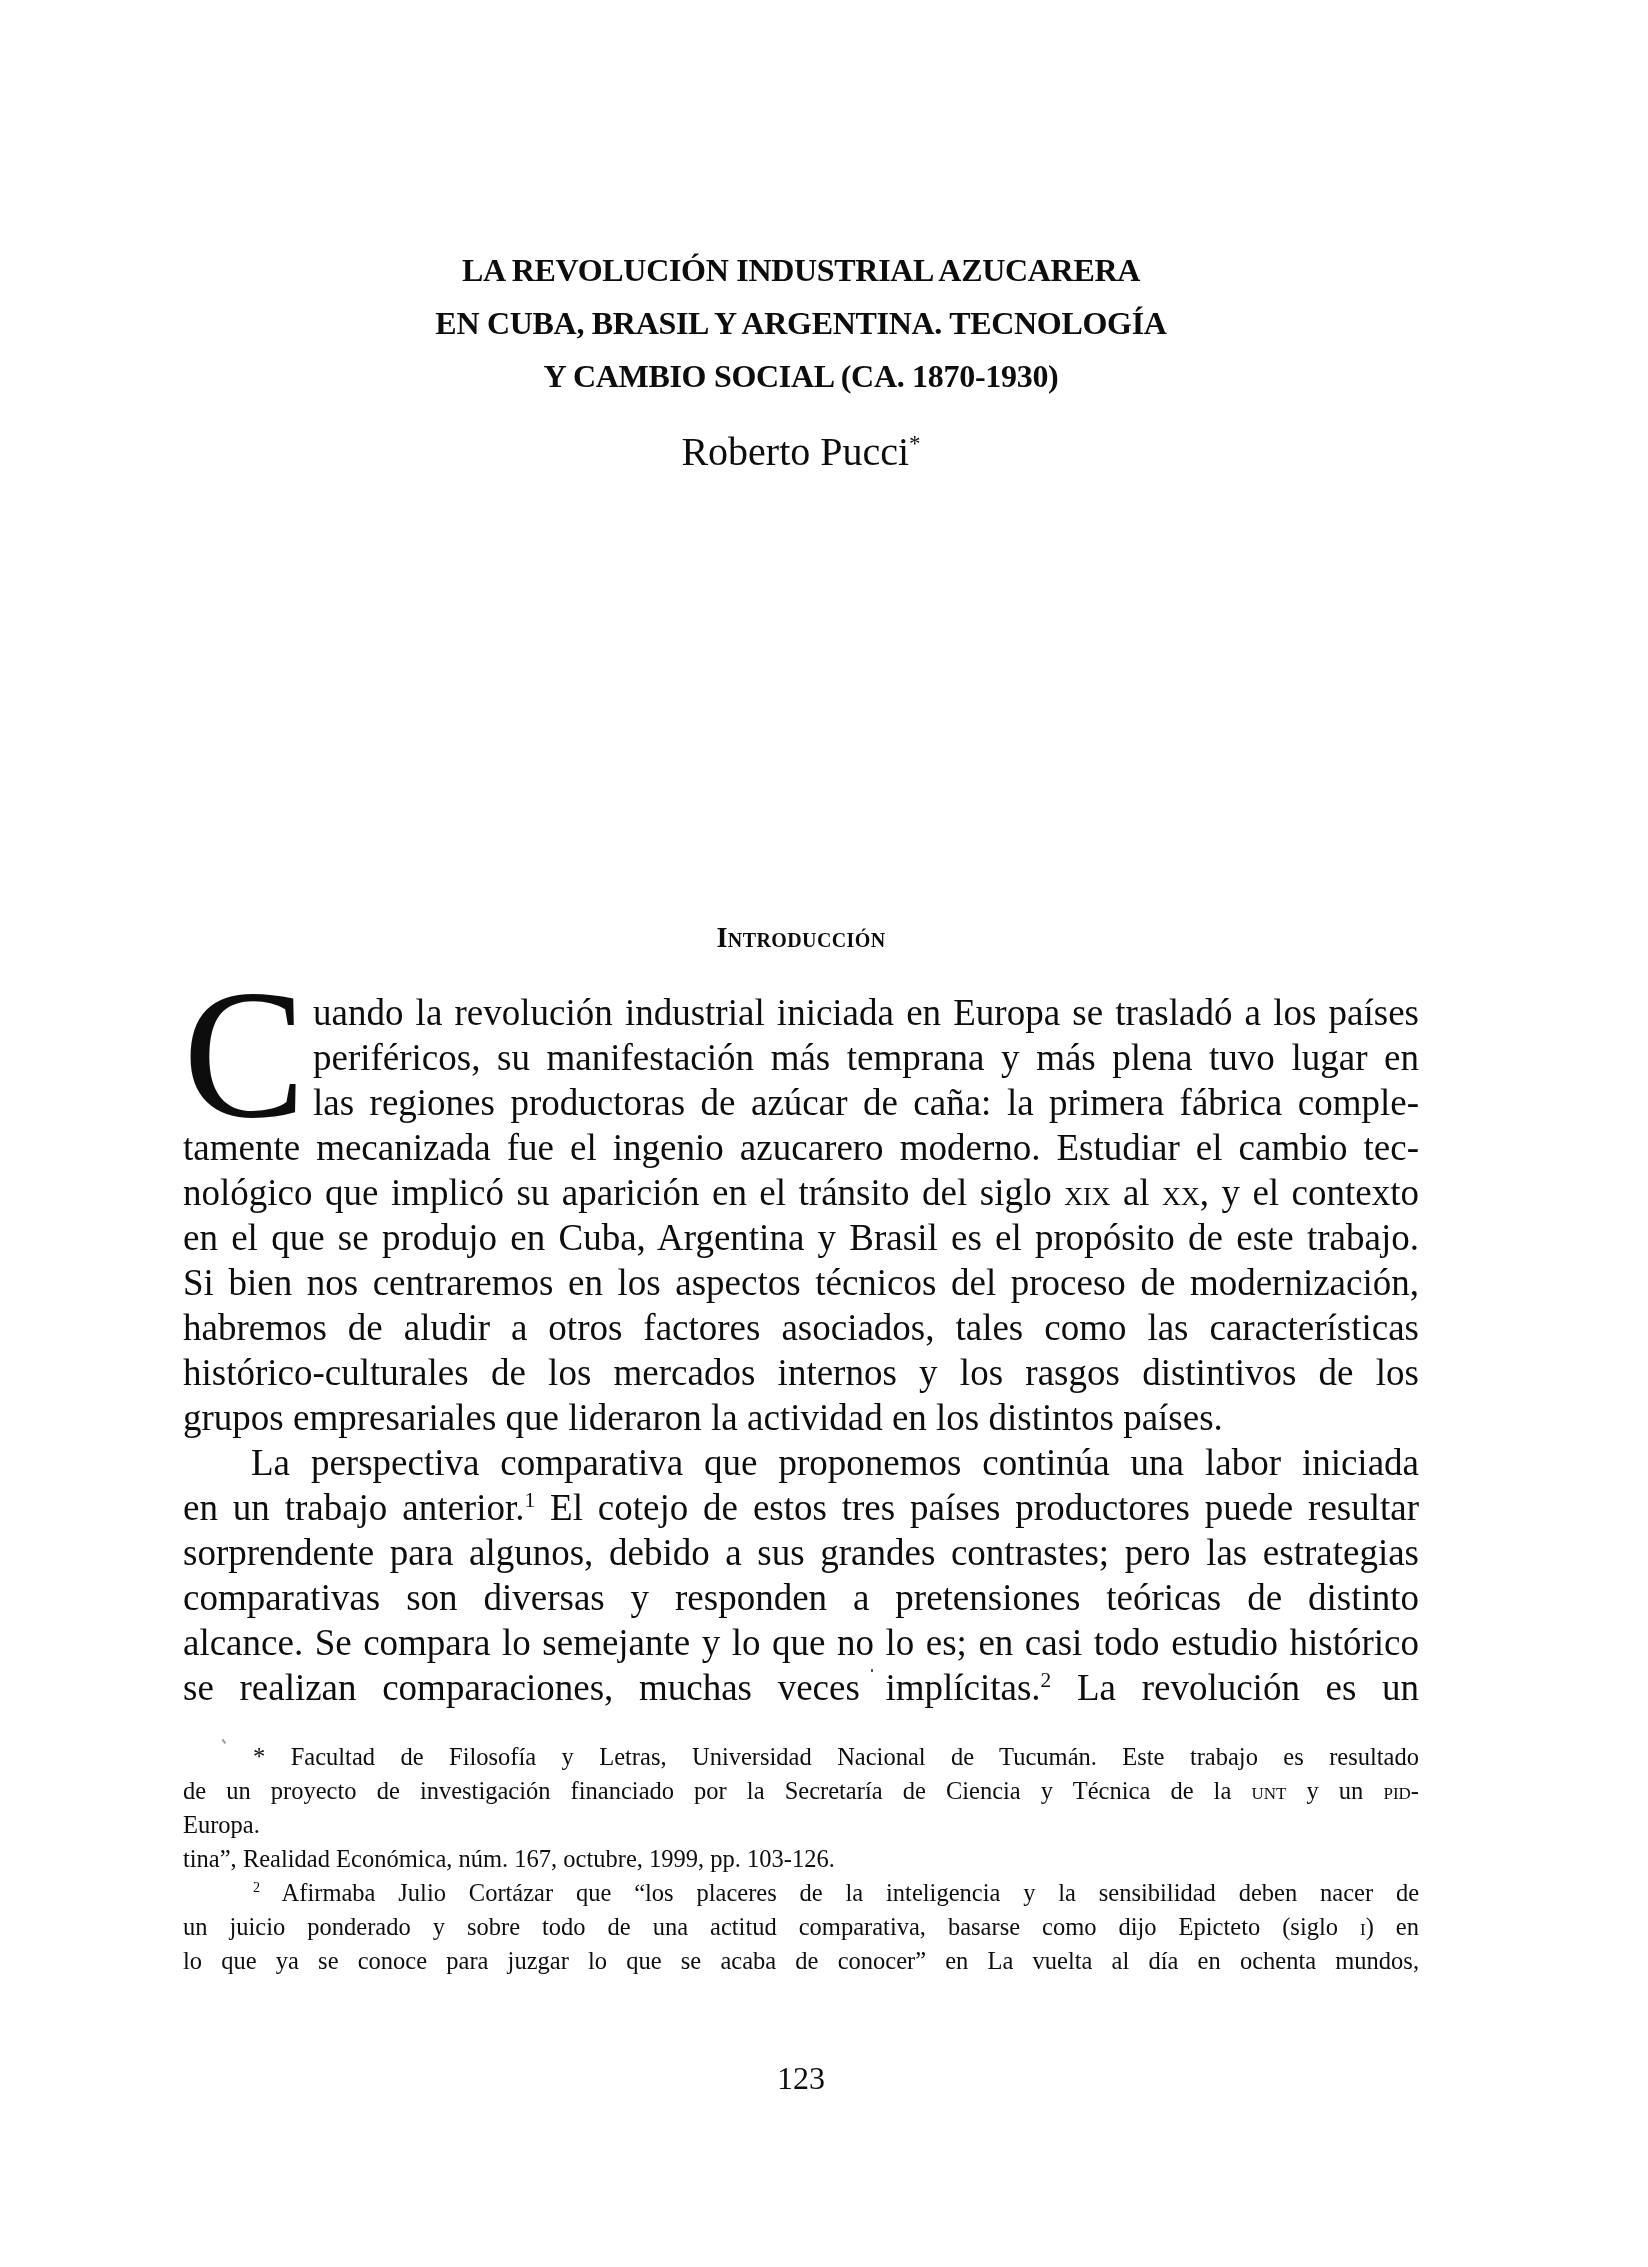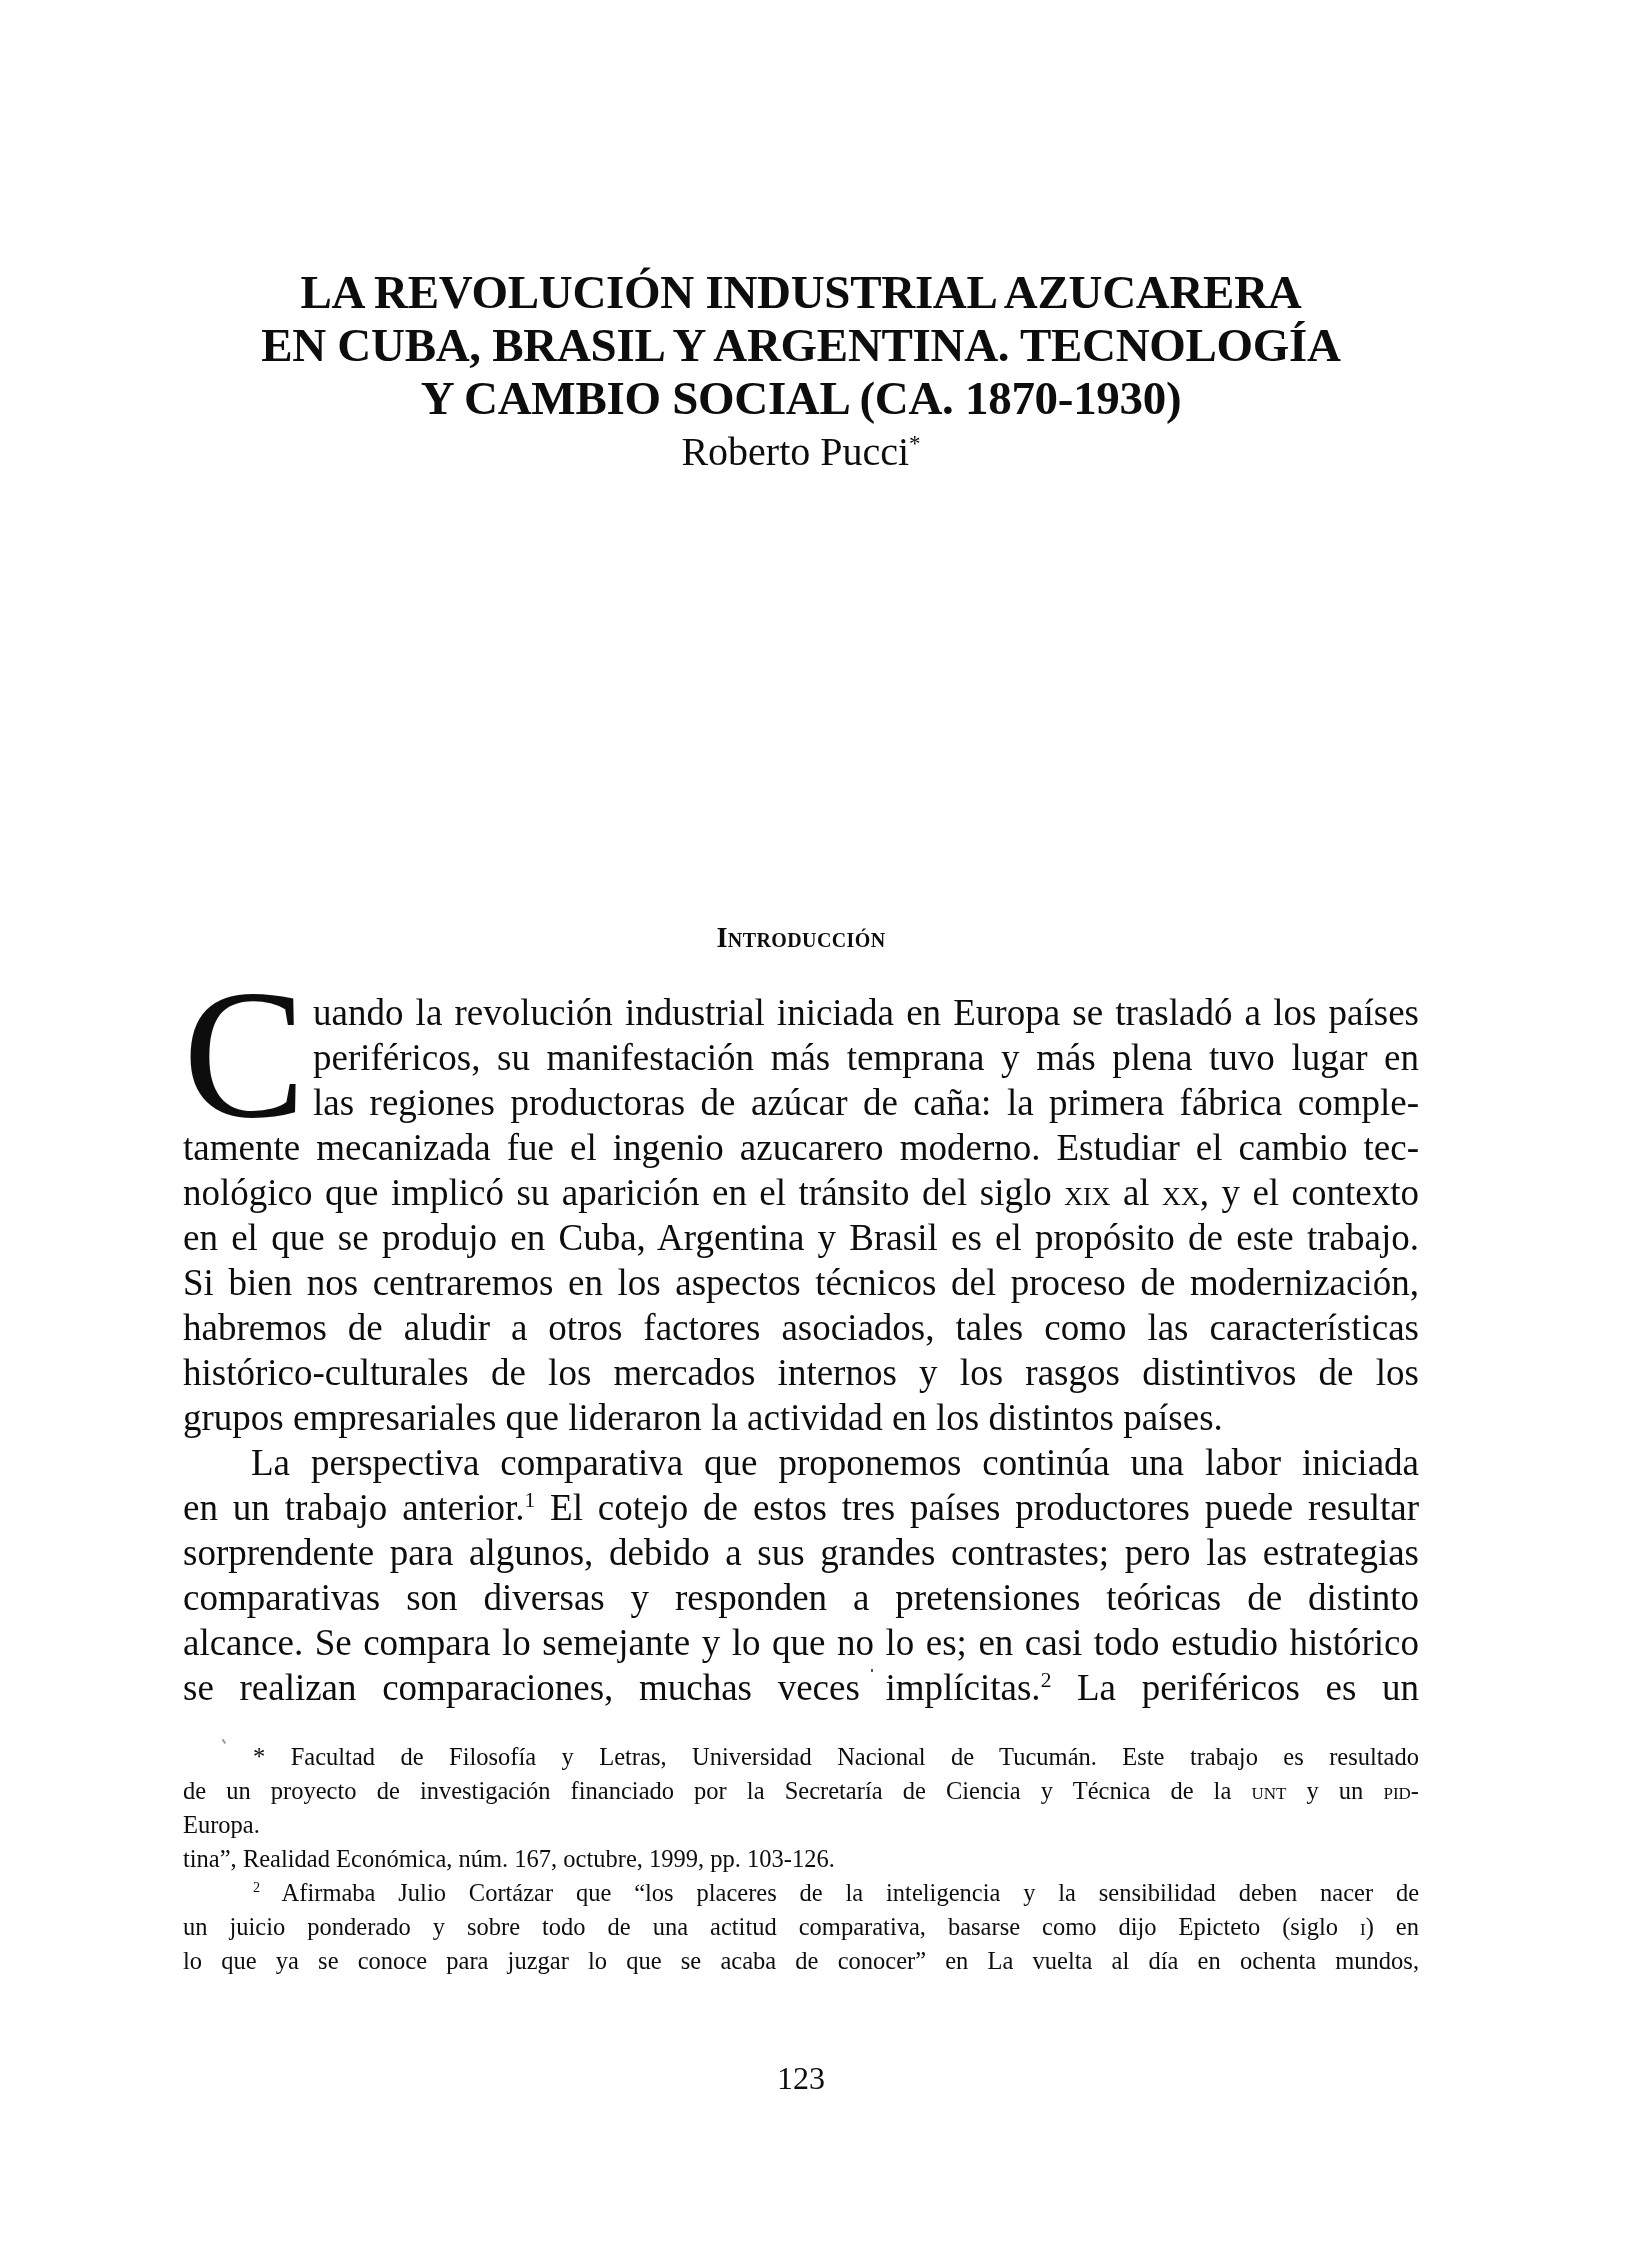--- a/index.html
+++ b/index.html
@@ -3,22 +3,22 @@
 <meta charset="utf-8">
 <style>
   html, body { margin: 0; padding: 0; background: #ffffff; }
   body {
     width: 1649px; height: 2268px; position: relative; overflow: hidden;
     font-family: "Liberation Serif", "DejaVu Serif", serif; color: #0d0d0d;
   }
   .page { position: absolute; left: 0; top: 0; width: 1649px; height: 2268px; }
 
   .title {
-    position: absolute; left: 183px; width: 1236px; top: 235px;
-    text-align: center; font-size: 47px; line-height: 53px; letter-spacing: -0.3px;
+    position: absolute; left: 183px; width: 1236px; top: 223px;
+    text-align: center; font-size: 32px; line-height: 53px; letter-spacing: -0.3px;
   }
   .title .tline { display: block; white-space: nowrap; }
   .author {
     position: absolute; left: 183px; width: 1236px; top: 429px;
     text-align: center; font-size: 40px; line-height: 46px;
   }
   .author sup { font-size: 23px; vertical-align: 14.3px; line-height: 0; }
 
   .section-heading {
     position: absolute; left: 183px; width: 1236px; top: 896px;
@@ -80,21 +80,21 @@
       <span class="line"><span>en el que se produjo en Cuba, Argentina y Brasil es el propósito de este trabajo.</span></span>
       <span class="line"><span>Si bien nos centraremos en los aspectos técnicos del proceso de modernización,</span></span>
       <span class="line"><span>habremos de aludir a otros factores asociados, tales como las características</span></span>
       <span class="line"><span>histórico-culturales de los mercados internos y los rasgos distintivos de los</span></span>
       <span class="line last"><span>grupos empresariales que lideraron la actividad en los distintos países.</span></span>
       <span class="line indent-par"><span>La perspectiva comparativa que proponemos continúa una labor iniciada</span></span>
       <span class="line"><span>en un trabajo anterior.</span><span class="sup">1</span><span> El cotejo de estos tres países productores puede resultar</span></span>
       <span class="line"><span>sorprendente para algunos, debido a sus grandes contrastes; pero las estrategias</span></span>
       <span class="line"><span>comparativas son diversas y responden a pretensiones teóricas de distinto</span></span>
       <span class="line"><span>alcance. Se compara lo semejante y lo que no lo es; en casi todo estudio histórico</span></span>
-      <span class="line"><span>se realizan comparaciones, muchas veces implícitas.</span><span class="sup">2</span><span> La periféricos es un</span></span>
+      <span class="line"><span>se realizan comparaciones, muchas veces implícitas.</span><span class="sup">2</span><span> La revolución es un</span></span>
     </div>
 
   <div class="stray-dot"></div>
   <div class="stray-mark"></div>
 
   <div class="footnotes" id="footnotes">
       <span class="fn-line indent"><span>* Facultad de Filosofía y Letras, Universidad Nacional de Tucumán. Este trabajo es resultado</span></span>
       <span class="fn-line"><span>de un proyecto de investigación financiado por la Secretaría de Ciencia y Técnica de la </span><span class="sc">UNT</span><span> y un </span><span class="sc">PID</span><span>-</span></span>
       <span class="fn-line last"><span>Europa.</span></span>
       <span class="fn-line last"><span>tina”, </span><span class="it">Realidad Económica</span><span>, núm. 167, octubre, 1999, pp. 103-126.</span></span>

